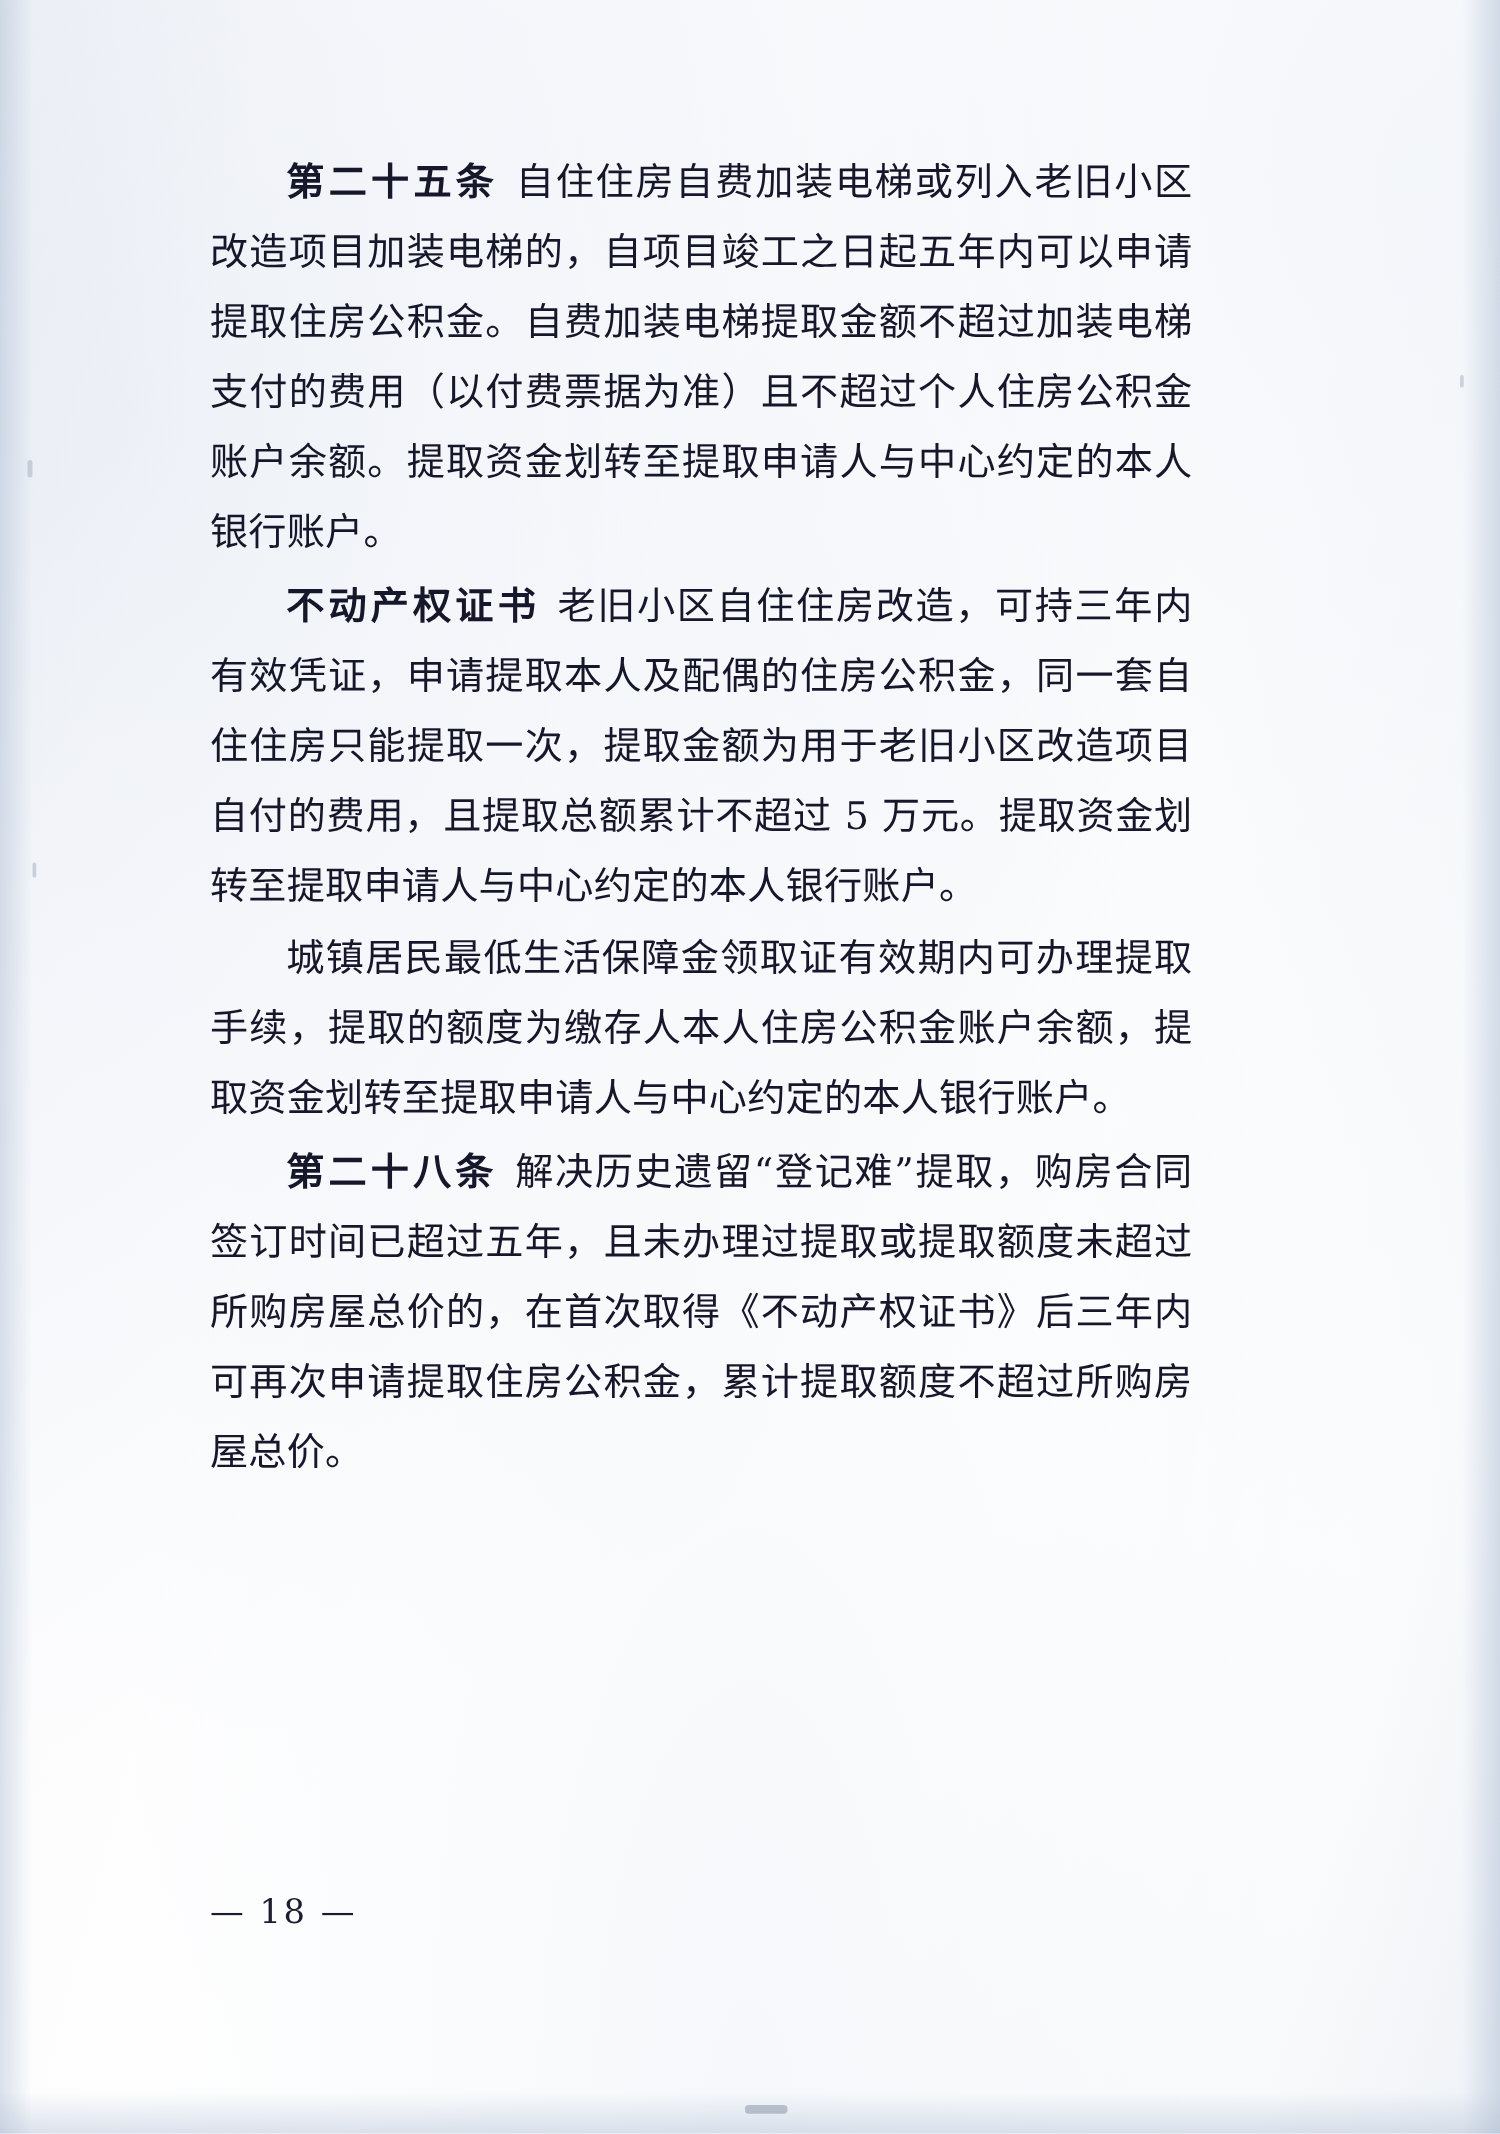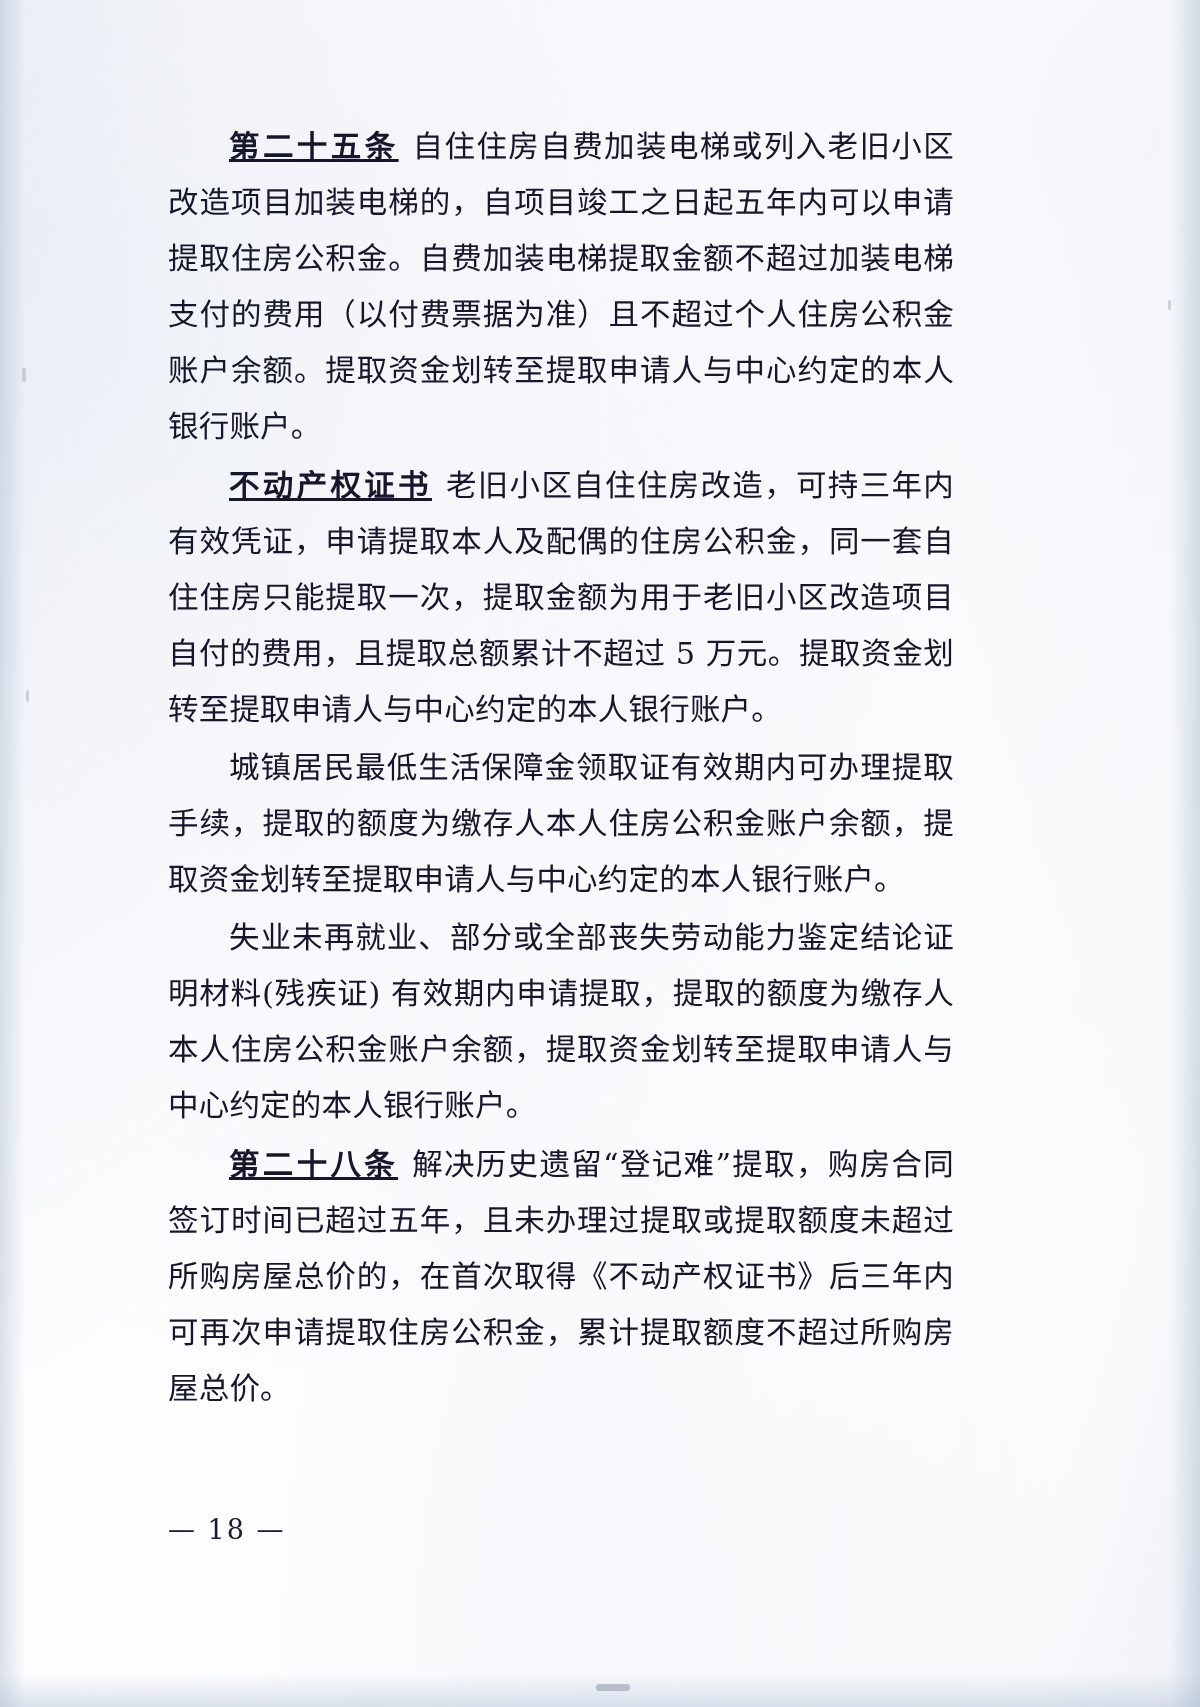--- a/index.html
+++ b/index.html
@@ -80,21 +80,20 @@
     letter-spacing: 0.2px;
     margin: 0 0 2px 0;
     text-indent: 61px;
     color: #17172b;
   }
 
   .para .lead {
     font-weight: 700;
     letter-spacing: 2.2px;
     margin-right: 14px;
-    text-decoration: underline;
   }
 
   .para.tight {
     margin-bottom: 0;
   }
 
   .footer {
     position: absolute;
     left: 168px;
     bottom: 162px;
@@ -133,23 +132,20 @@
 
   <p class="para">
     <span class="lead">不动产权证书</span><span>老旧小区自住住房改造，可持三年内有效凭证，申请提取本人及配偶的住房公积金，同一套自住住房只能提取一次，提取金额为用于老旧小区改造项目自付的费用，且提取总额累计不超过 5 万元。提取资金划转至提取申请人与中心约定的本人银行账户。</span>
   </p>
 
 
   <p class="para">
     <span>城镇居民最低生活保障金领取证有效期内可办理提取手续，提取的额度为缴存人本人住房公积金账户余额，提取资金划转至提取申请人与中心约定的本人银行账户。</span>
   </p>
 
-  <p class="para">
-    <span>失业未再就业、部分或全部丧失劳动能力鉴定结论证明材料(残疾证) 有效期内申请提取，提取的额度为缴存人本人住房公积金账户余额，提取资金划转至提取申请人与中心约定的本人银行账户。</span>
-  </p>
 
   <p class="para tight">
     <span class="lead">第二十八条</span><span>解决历史遗留“登记难”提取，购房合同签订时间已超过五年，且未办理过提取或提取额度未超过所购房屋总价的，在首次取得《不动产权证书》后三年内可再次申请提取住房公积金，累计提取额度不超过所购房屋总价。</span>
   </p>
 
 </div>
 
 <div class="footer">— 18 —</div>
 <div class="binding-mark"></div>
 

